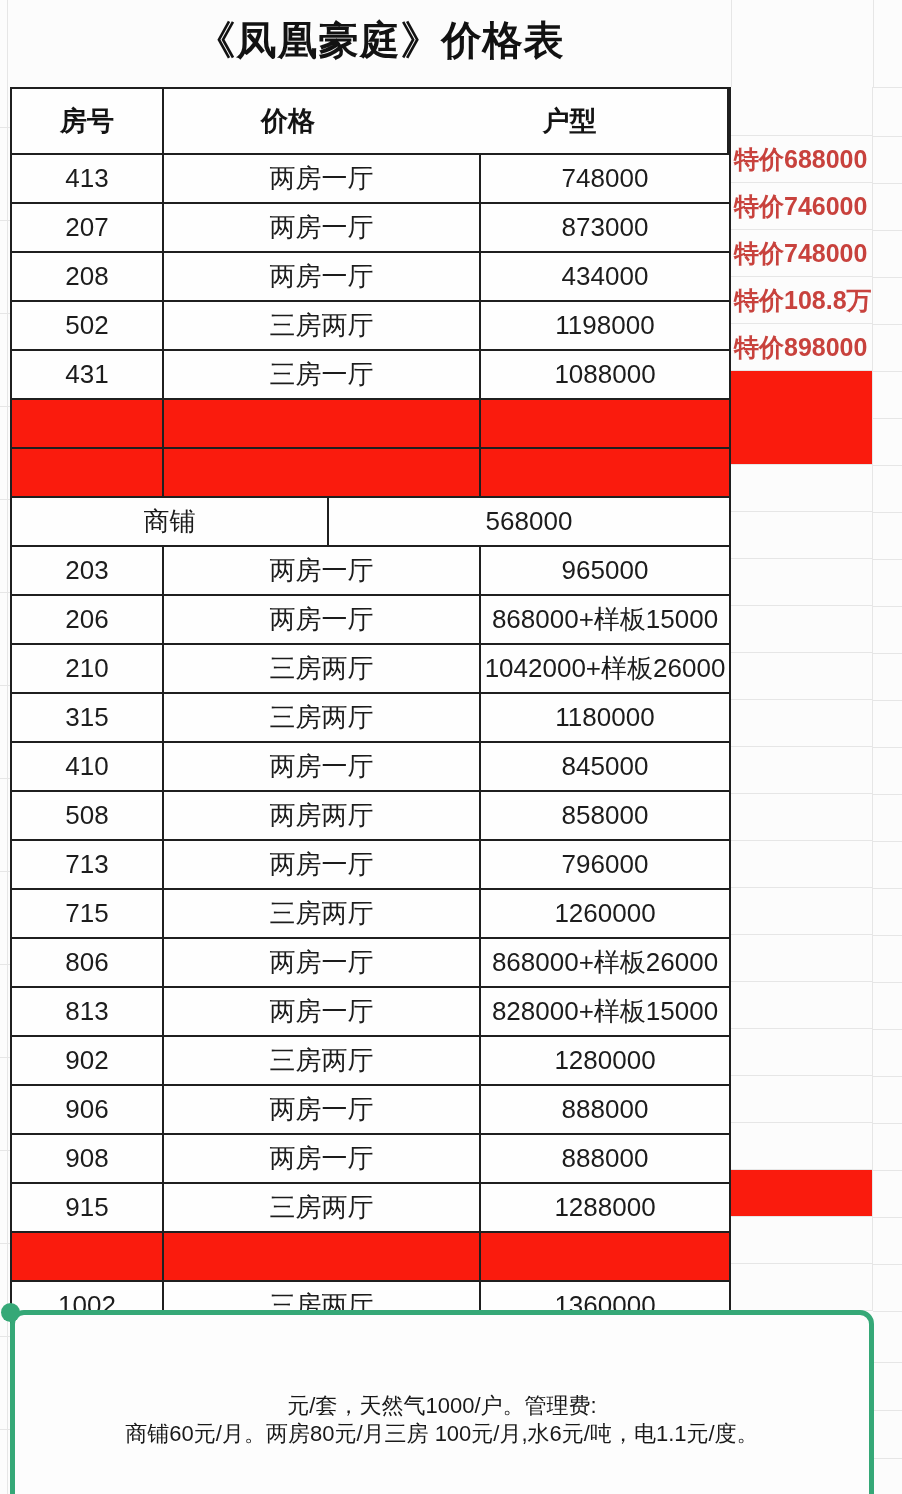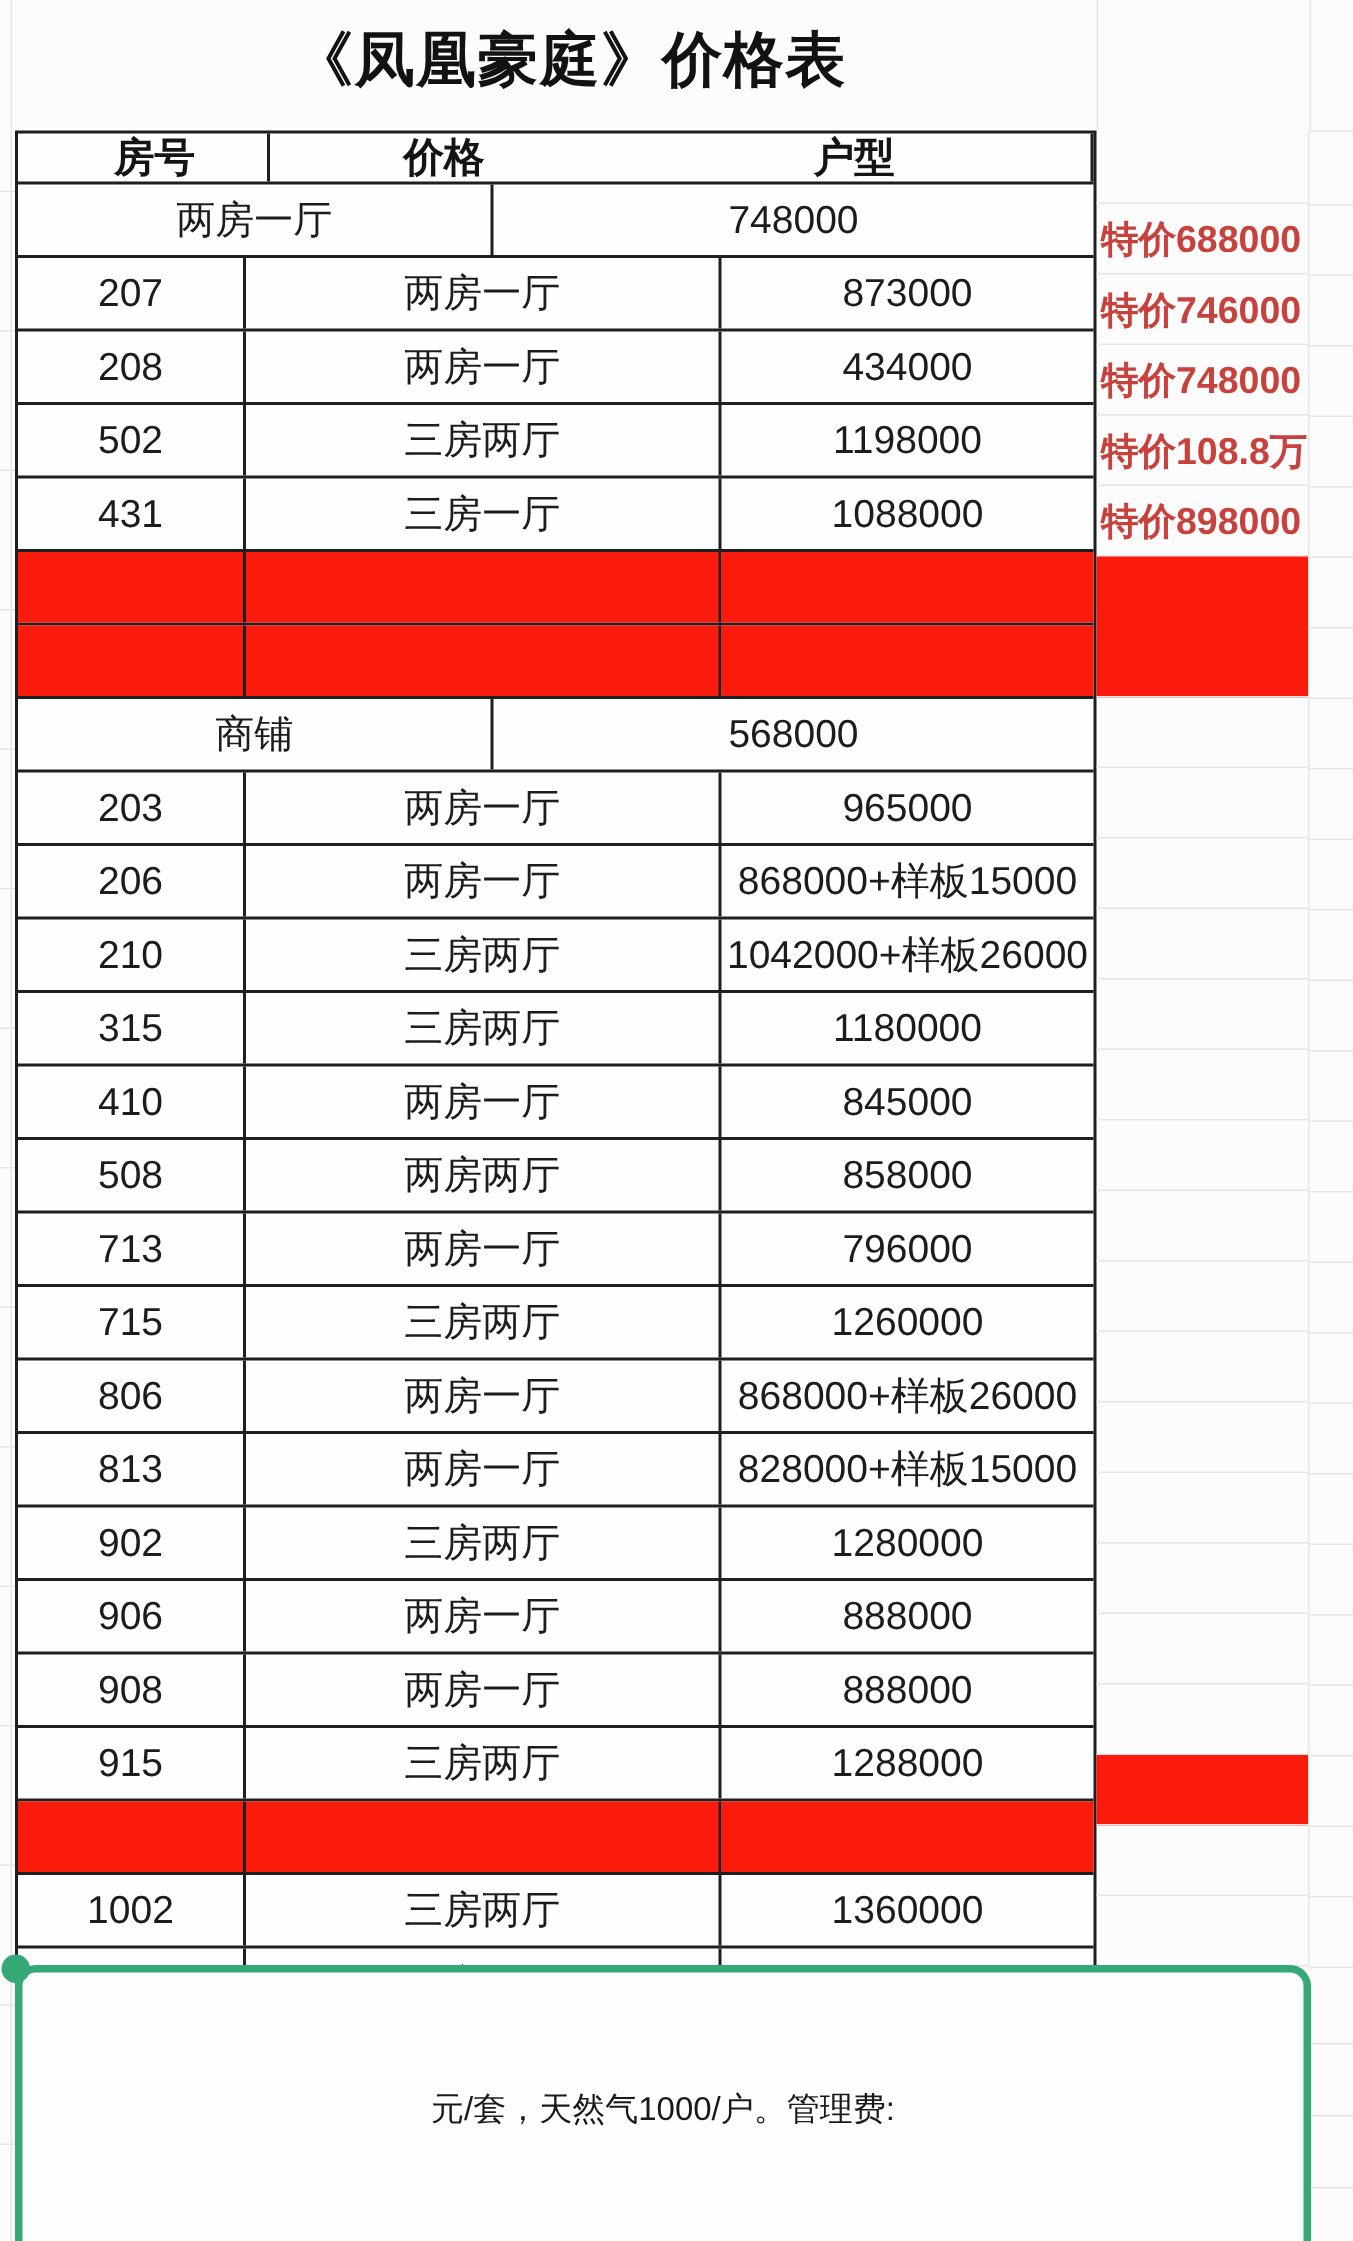--- a/index.html
+++ b/index.html
@@ -15,21 +15,21 @@
   .page{position:relative;width:902px;height:1494px;overflow:hidden;background:#fcfcfc;}
 
   .gl{position:absolute;background:var(--faint);}
 
   .title{position:absolute;left:10px;top:14px;width:740px;height:52px;line-height:52px;
          text-align:center;font-size:40px;font-weight:bold;color:#121212;letter-spacing:1px;}
 
   
   .ptable{position:absolute;left:10px;top:87px;width:721px;box-sizing:border-box;
           border:2px solid var(--table-border);background:#fefefe;}
-  .thead{display:flex;height:32px;padding-left:16px;}
+  .thead{display:flex;height:64px;}
   .trow{display:flex;height:47px;border-top:2px solid var(--table-border);}
   .cell{box-sizing:border-box;display:flex;align-items:center;justify-content:center;
         font-size:26px;color:var(--ink);white-space:nowrap;overflow:hidden;}
   .cell.room{width:152px;border-right:2px solid var(--table-border);}
   .cell.layout{width:317px;border-right:2px solid var(--table-border);}
   .cell.price{flex:1;}
   .th{font-weight:bold;font-size:27px;color:#141414;}
   .redrow .cell{background:var(--row-highlight-red);}
 
   
@@ -109,20 +109,21 @@
 
   <div class="title">《凤凰豪庭》价格表</div>
 
   <div class="ptable" id="ptable">
     <div class="thead">
       <div class="cell room th">房号</div>
       <div class="cell price th">价格</div>
       <div class="cell layout th">户型</div>
     </div>
   <div class="trow">
+        <div class="cell room">413</div>
         <div class="cell layout">两房一厅</div>
         <div class="cell price">748000</div>
       </div>
       <div class="trow">
         <div class="cell room">207</div>
         <div class="cell layout">两房一厅</div>
         <div class="cell price">873000</div>
       </div>
       <div class="trow">
         <div class="cell room">208</div>
@@ -275,16 +276,17 @@
       <div class="spcell"></div>
       <div class="spcell"></div>
       <div class="spcell redsp"></div>
       <div class="spcell"></div>
       <div class="spcell"></div>
     </div>
 
   <div class="notebox"></div>
   <div class="note-text">
     <div>元/套，天然气1000/户。管理费:</div>
+    <div>商铺60元/月。两房80元/月三房 100元/月,水6元/吨，电1.1元/度。</div>
   </div>
   <div class="handle"></div>
 
 </div>
 
 </body></html>

